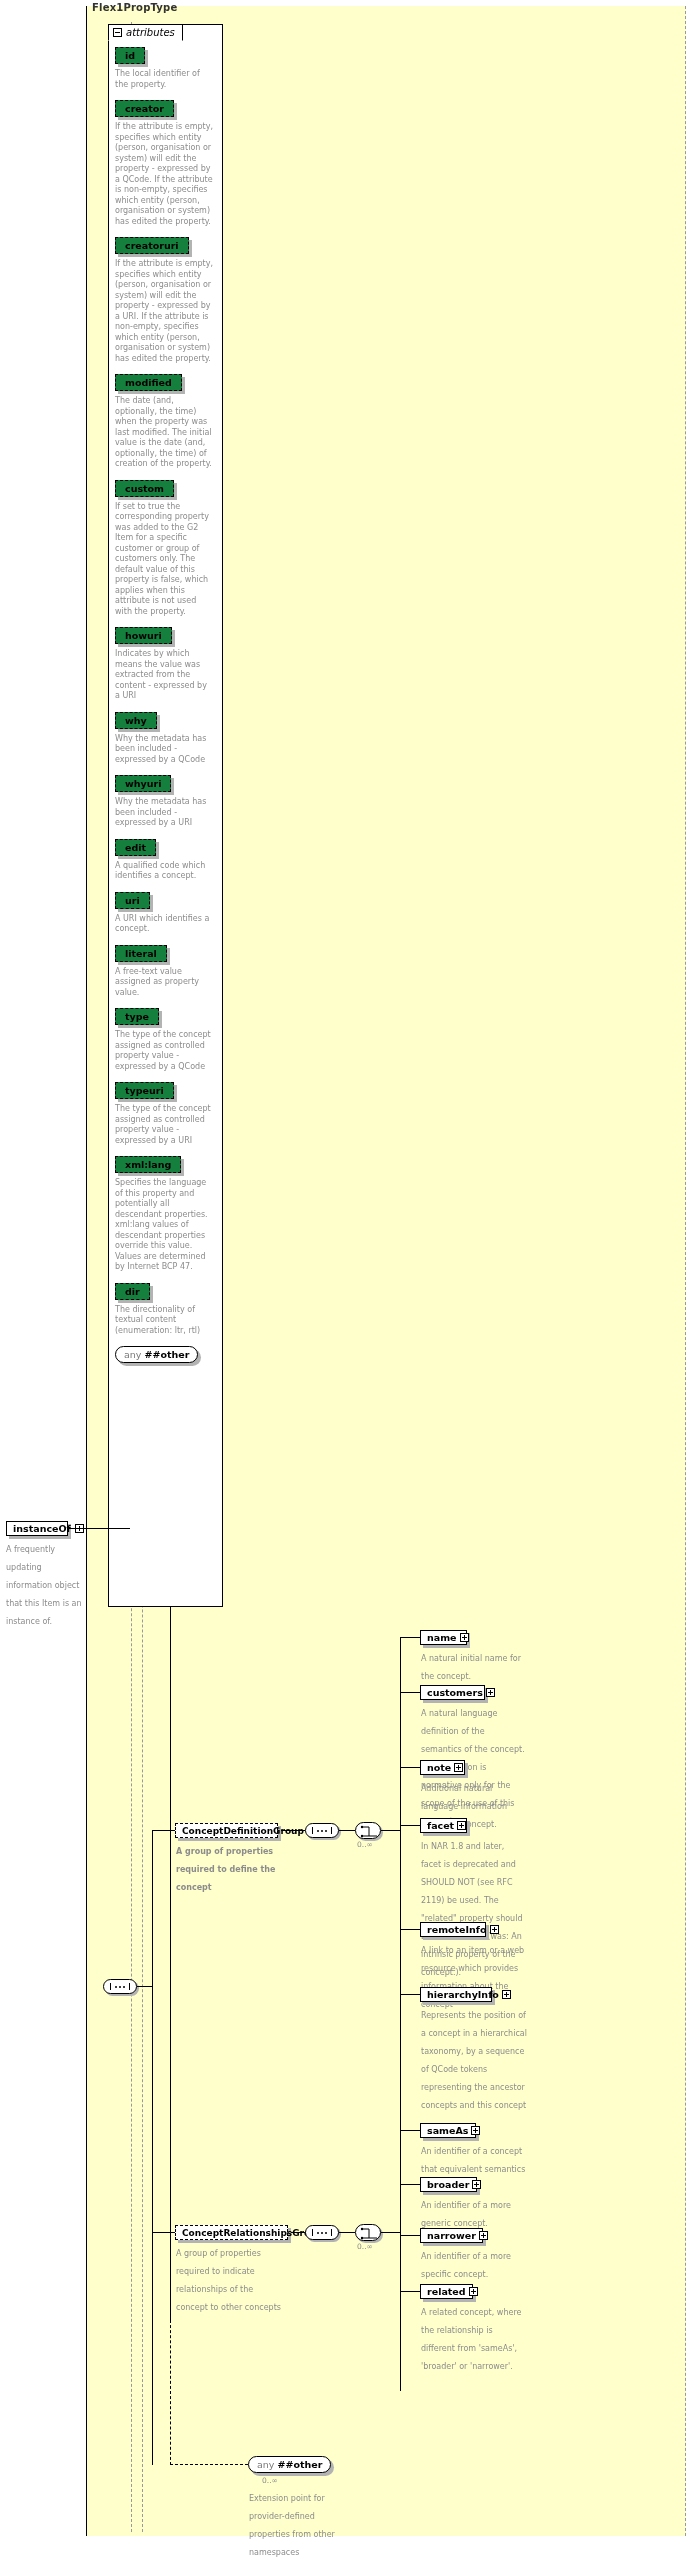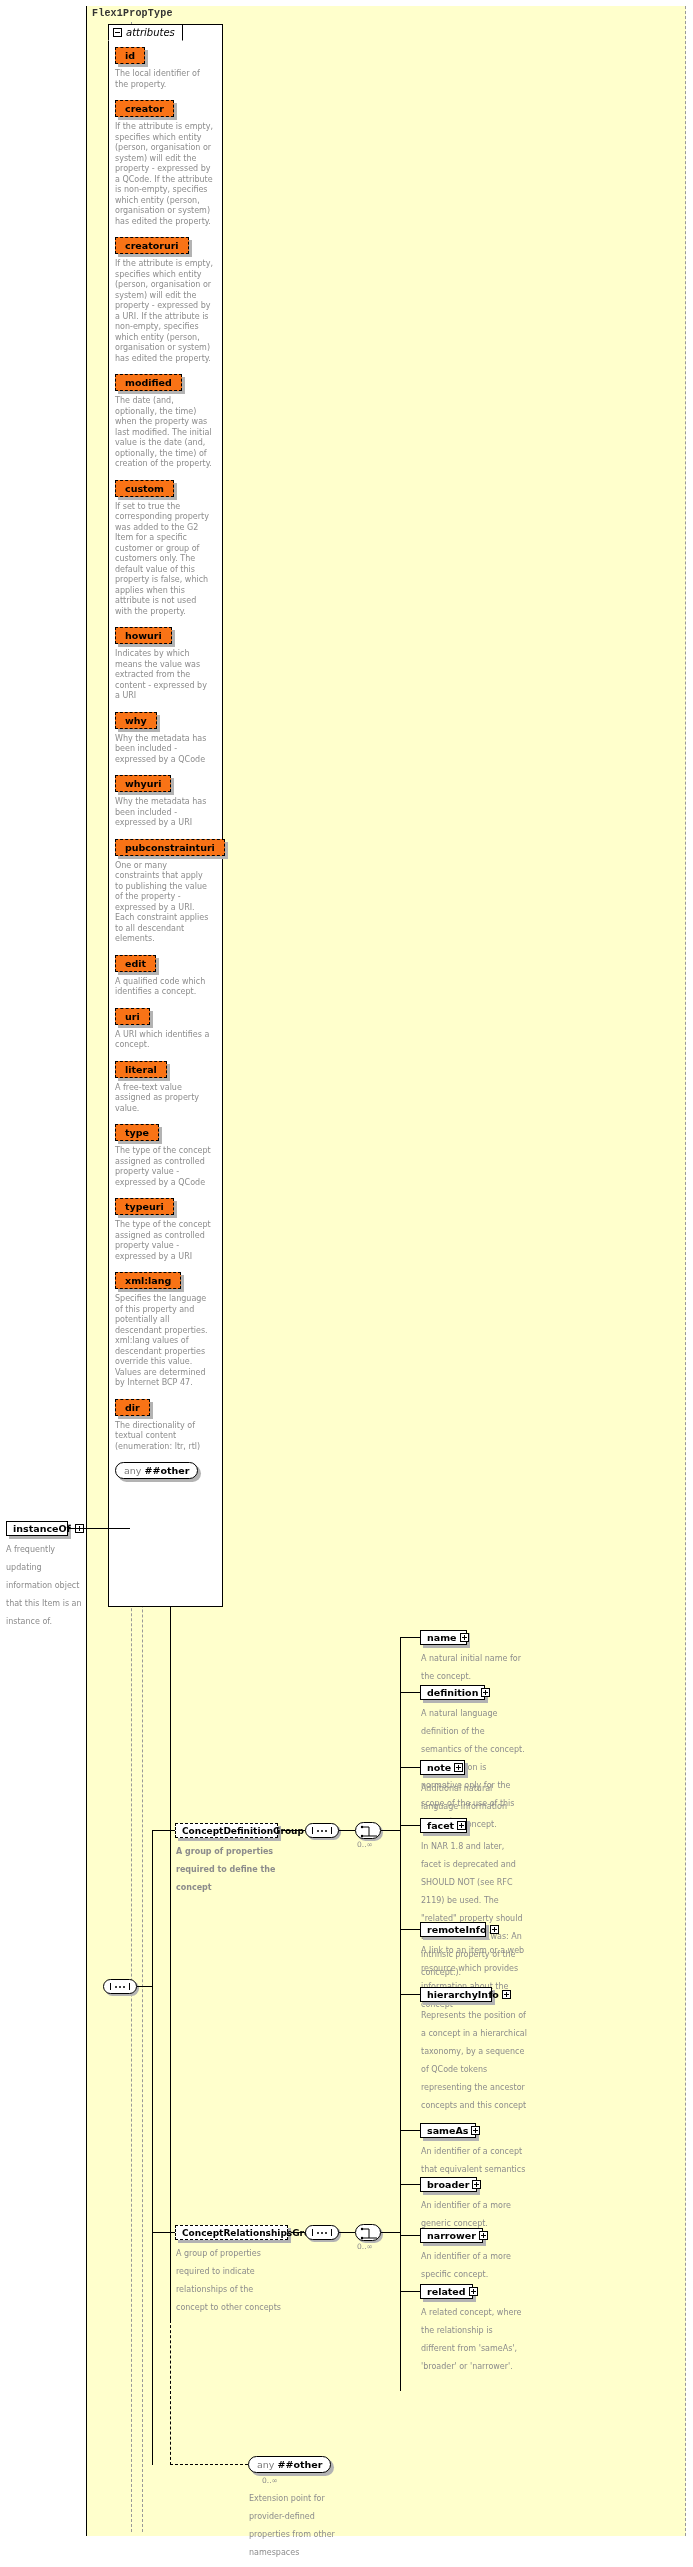--- a/index.html
+++ b/index.html
@@ -56,21 +56,21 @@
   }
   .attr-tab-label {
     font-style: italic; font-size: 10px; color:#000; font-weight:500;
   }
 
   
   .attr-node {
     position: relative;
     display: inline-block;
     border: 1px dashed #000;
-    background: #f97316;
+    background: #15803d;
     padding: 2px 9px 2px 9px;
     font-size: 9.5px;
     font-weight: bold;
     color: #000;
     box-shadow: 3px 3px 0 0 #b3b3b3;
     margin: 0 0 2px 0;
     white-space: nowrap;
     line-height: 11px;
   }
   .attr-doc {
@@ -180,21 +180,21 @@
   .dline-v { position:absolute; width:0; border-left:1px dashed #000; }
   .dline-h { position:absolute; height:0; border-top:1px dashed #000; }
 
   svg.conn { position:absolute; overflow:visible; }
 </style>
 </head>
 <body>
 
 <div class="type-panel" style="left:86px; top:6px; width:600px; height:2530px;"></div>
 
-<div class="type-panel-title" style="left:92px; top:8px;font-family:Liberation Mono, monospace;">Flex1PropType</div>
+<div class="type-panel-title" style="left:92px; top:2px;">Flex1PropType</div>
 
 <div class="dash-col" style="left:131px; top:22px; height:2510px;"></div>
 <div class="dash-col" style="left:142px; top:640px; height:1892px;"></div>
 
 <div class="line vline" style="left:170px; top:640px; height:1680px;"></div>
 
 <div class="attr-box" style="left:108px; top:24px; width:115px; height:1583px;"></div>
 
 <div class="attr-tab" style="left:108px; top:24px; width:75px;">
   <span class="minus-box"></span>
@@ -238,24 +238,20 @@
     <div class="attr-node">why</div>
     <div class="attr-doc">Why the metadata has been included - expressed by a QCode</div>
   </div>
 
   <div class="attr-item">
     <div class="attr-node">whyuri</div>
     <div class="attr-doc">Why the metadata has been included - expressed by a URI</div>
   </div>
 
 
-  <div class="attr-item">
-    <div class="attr-node">pubconstrainturi</div>
-    <div class="attr-doc">One or many constraints that apply to publishing the value of the property - expressed by a URI. Each constraint applies to all descendant elements.</div>
-  </div>
 
   <div class="attr-item">
     <div class="attr-node">edit</div>
     <div class="attr-doc">A qualified code which identifies a concept.</div>
   </div>
 
   <div class="attr-item">
     <div class="attr-node">uri</div>
     <div class="attr-doc">A URI which identifies a concept.</div>
   </div>
@@ -353,21 +349,21 @@
 
 <div class="line hline" style="left:400px; top:1637px; width:20px;"></div>
 <div class="el-box" style="left:420px; top:1630px; width:47px;">
   <span>name</span>
   <span class="expand plus" style="margin-left:3px;"></span>
 </div>
 <div class="doc" style="left:421px; top:1650px; width:106px;">A natural initial name for the concept.</div>
 
 <div class="line hline" style="left:400px; top:1692px; width:20px;"></div>
 <div class="el-box" style="left:420px; top:1685px; width:65px;">
-  <span>definition</span>
+  <span>customers</span>
   <span class="expand plus" style="margin-left:3px;"></span>
 </div>
 <div class="doc" style="left:421px; top:1705px; width:106px;">A natural language definition of the semantics of the concept. This definition is normative only for the scope of the use of this concept.</div>
 
 <div class="line hline" style="left:400px; top:1767px; width:20px;"></div>
 <div class="el-box" style="left:420px; top:1760px; width:45px;">
   <span>note</span>
   <span class="expand plus" style="margin-left:3px;"></span>
 </div>
 <div class="doc" style="left:421px; top:1780px; width:106px;">Additional natural language information about the concept.</div>

